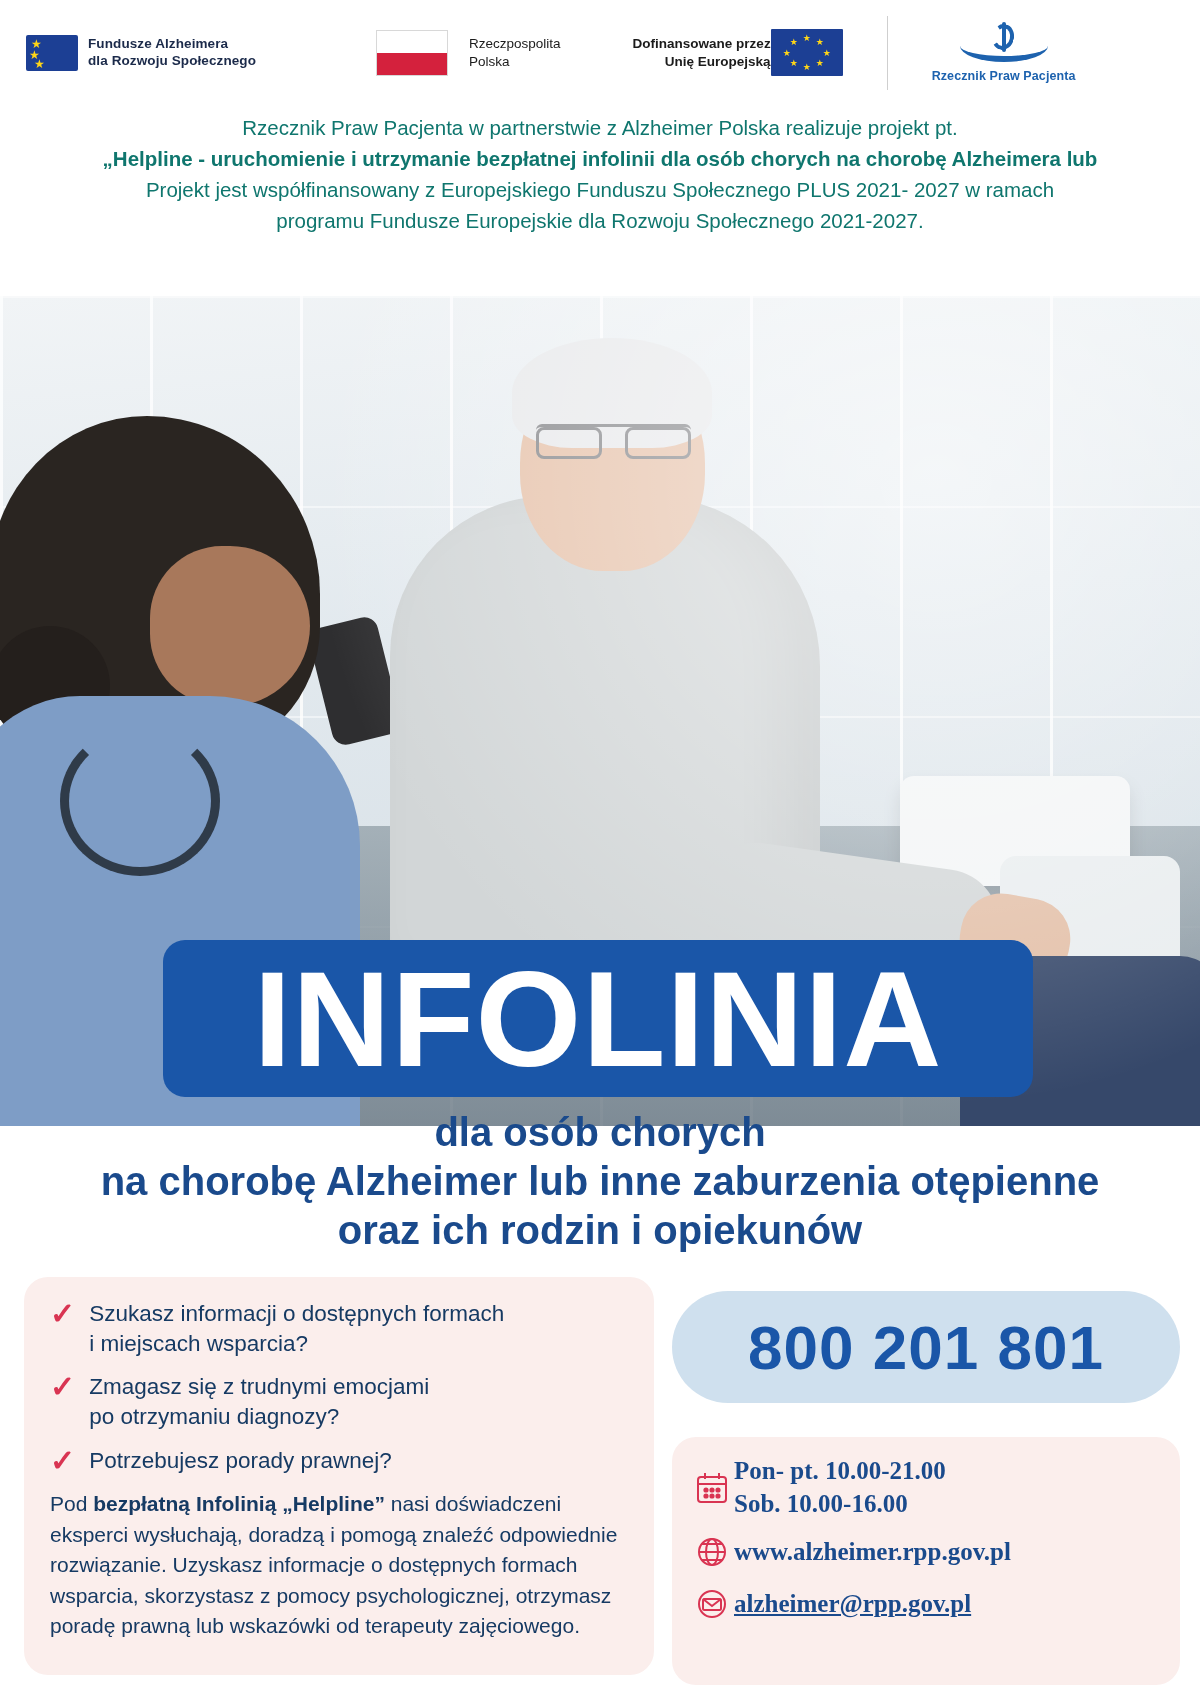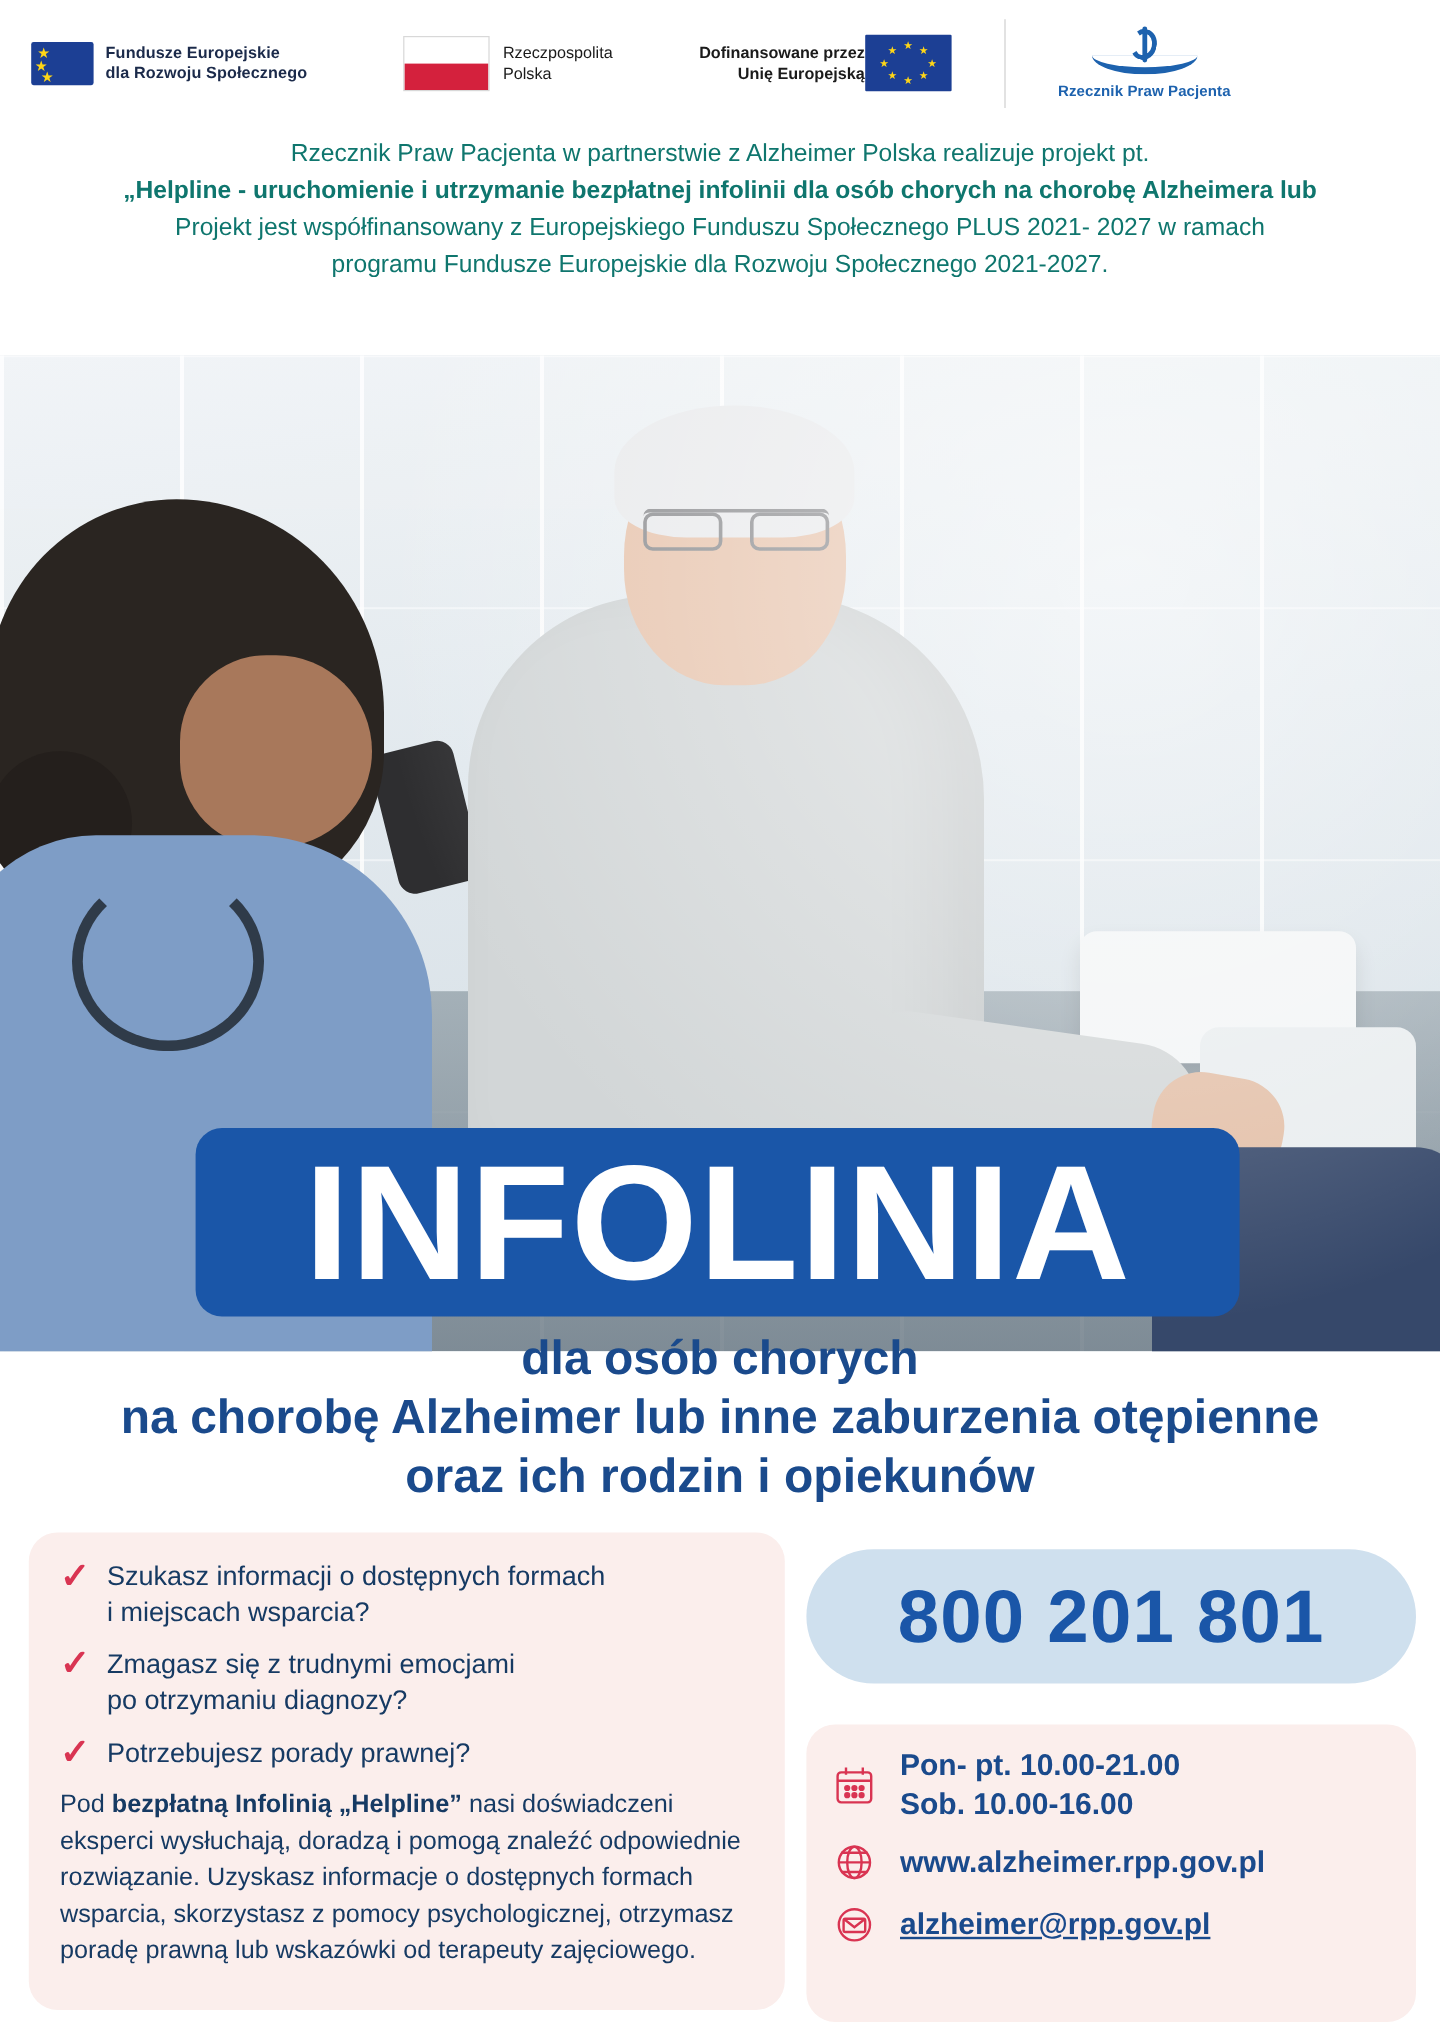--- a/index.html
+++ b/index.html
@@ -52,22 +52,22 @@
     font-size: 13.5px;
     font-weight: bold;
     color: #1b2a4a;
     line-height: 1.25;
     letter-spacing: 0.1px;
   }
 
   .logo-pl {
     display: flex;
     align-items: center;
-    gap: 11px;
-    margin-left: 80px;
+    gap: 21px;
+    margin-left: 120px;
   }
   .pl-flag {
     width: 72px; height: 46px;
     border: 1px solid #d8d8d8;
     background: #fff;
     position: relative;
     overflow: hidden;
   }
   .pl-flag .bottom {
     position: absolute;
@@ -431,22 +431,23 @@
     top: 1437px;
     width: 508px;
     height: 248px;
     background: #fbeeec;
     border-radius: 24px;
     padding: 18px 20px;
   }
   .crow {
     display: flex;
     align-items: center;
-    gap: 18px;
+    gap: 2px;
     margin-bottom: 12px;
+    font-family: Liberation Serif, serif;
   }
   .cicon {
     flex: 0 0 40px;
     width: 40px; height: 40px;
     color: #d93452;
     display: flex;
     align-items: center;
     justify-content: center;
   }
   .ctext {
@@ -465,21 +466,21 @@
 
   <div class="logobar">
 
     <div class="logo-eu-social">
       <div class="eu-flag-box">
         <span class="star s1">★</span>
           <span class="star s2">★</span>
           <span class="star s3">★</span>
       </div>
       <div class="txt">
-        <div>Fundusze Europejskie</div>
+        <div>Fundusze Alzheimera</div>
         <div>dla Rozwoju Społecznego</div>
       </div>
     </div>
 
     <div class="logo-pl">
       <div class="pl-flag">
           <div class="bottom"></div>
         </div>
       <div class="txt">
         <div>Rzeczpospolita</div>

